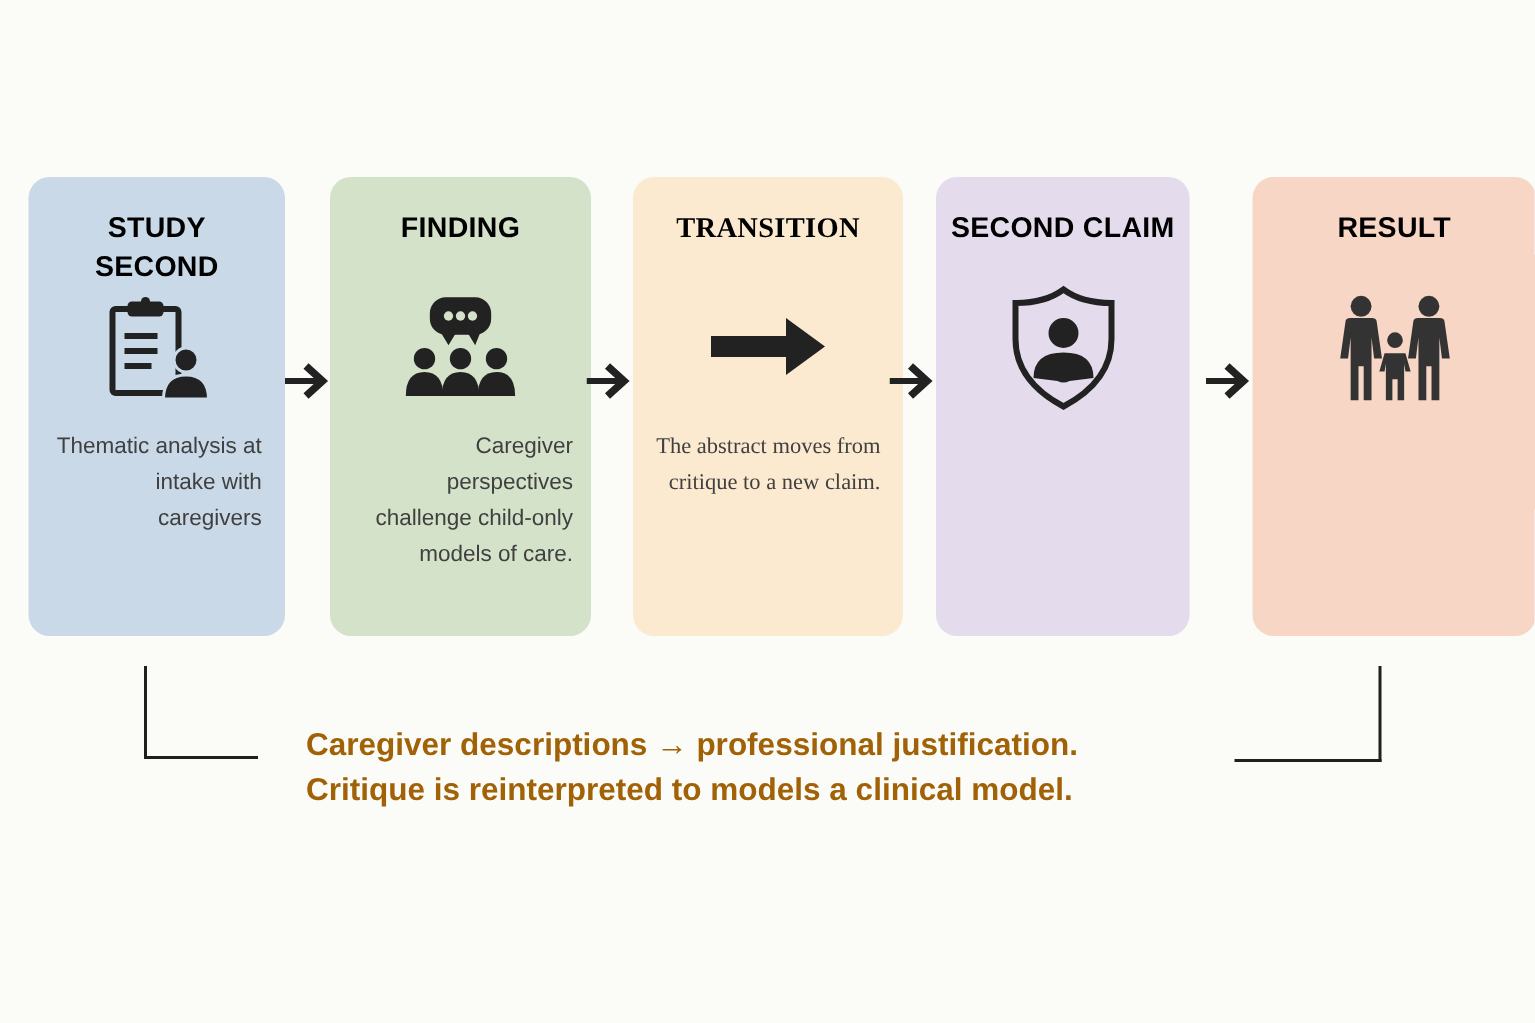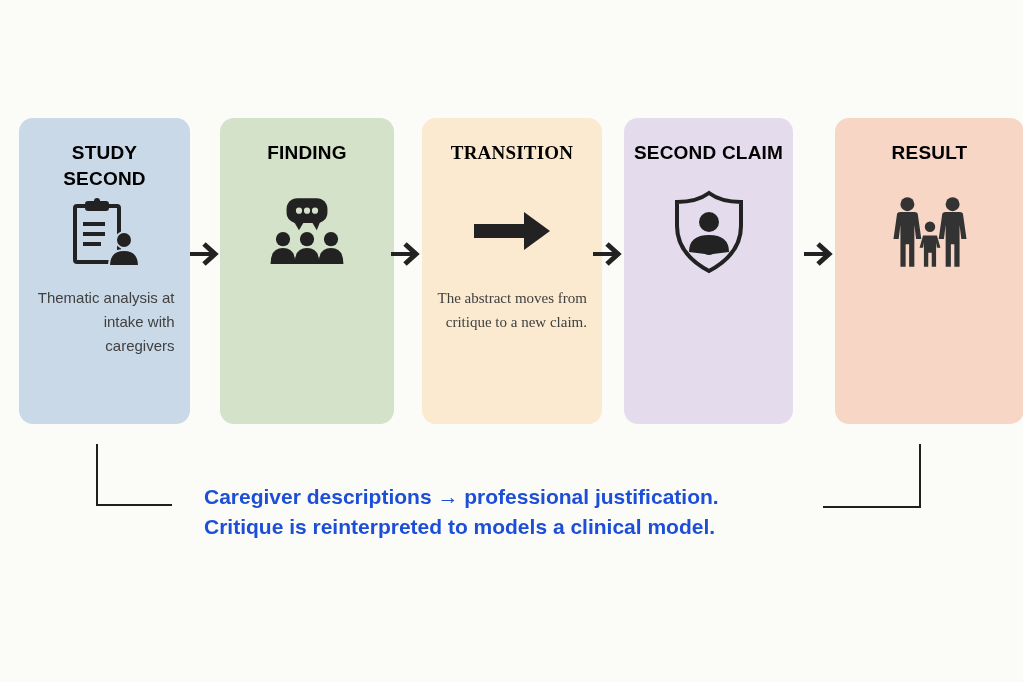--- a/index.html
+++ b/index.html
@@ -13,21 +13,21 @@
   .box .desc { margin-top:14px; font-size:15px; line-height:24px; text-align:right; color:#404040; padding:0 8px; }
   #b1 { left:19px; width:171px; background:#c9d9e8; }
   #b2 { left:220px; width:174px; background:#d3e2c8; }
   #b3 { left:422px; width:180px; background:#fbe9d0;font-family:Liberation Serif, serif; }
   #b4 { left:624px; width:169px; background:#e4dcec; }
   #b5 { left:835px; width:189px; background:#f8d6c6; }
   .arrow { position:absolute; top:241px; width:32px; height:26px; }
   .bracket { position:absolute; border-color:#1f1f1f; border-style:solid; }
   #br-left { left:96px; top:444px; width:74px; height:60px; border-width:0 0 2px 2px; }
   #br-right { left:823px; top:444px; width:96px; height:62px; border-width:0 2px 2px 0; }
-  .summary { position:absolute; left:204px; top:482px; font-size:21px; line-height:30px; font-weight:bold; color:#1d4ed8; }
+  .summary { position:absolute; left:204px; top:482px; font-size:21px; line-height:30px; font-weight:bold; color:#a16207; }
 </style>
 </head>
 <body>
 
 <div class="box" id="b1">
   <div class="title">
     <span><span>STUDY</span><br><span>SECOND</span></span>
   </div>
   <div class="icon">
     <svg width="72" height="72" viewBox="0 0 72 72">
@@ -60,20 +60,21 @@
       <circle cx="45" cy="16" r="3.5" fill="#d3e2c8"></circle>
       <circle cx="54" cy="16" r="3.5" fill="#d3e2c8"></circle>
       <circle cx="18" cy="48" r="8" fill="#222"></circle>
       <circle cx="45" cy="48" r="8" fill="#222"></circle>
       <circle cx="72" cy="48" r="8" fill="#222"></circle>
       <path d="M4 76 Q4 58 18 58 Q32 58 32 76 Z" fill="#222"></path>
       <path d="M31 76 Q31 58 45 58 Q59 58 59 76 Z" fill="#222"></path>
       <path d="M58 76 Q58 58 72 58 Q86 58 86 76 Z" fill="#222"></path>
     </svg>
   </div>
+  <div class="desc" style="width:150px;">Caregiver perspectives challenge child-only models of care.</div>
 </div>
 
 <svg class="arrow" style="left:391px;" viewBox="0 0 32 26">
   <line x1="0" y1="13" x2="22" y2="13" stroke="#222" stroke-width="4"></line>
   <polyline points="14,3 25,13 14,23" fill="none" stroke="#222" stroke-width="5"></polyline>
 </svg>
 
 <div class="box" id="b3">
   <div class="title">TRANSITION</div>
   <div class="icon">

